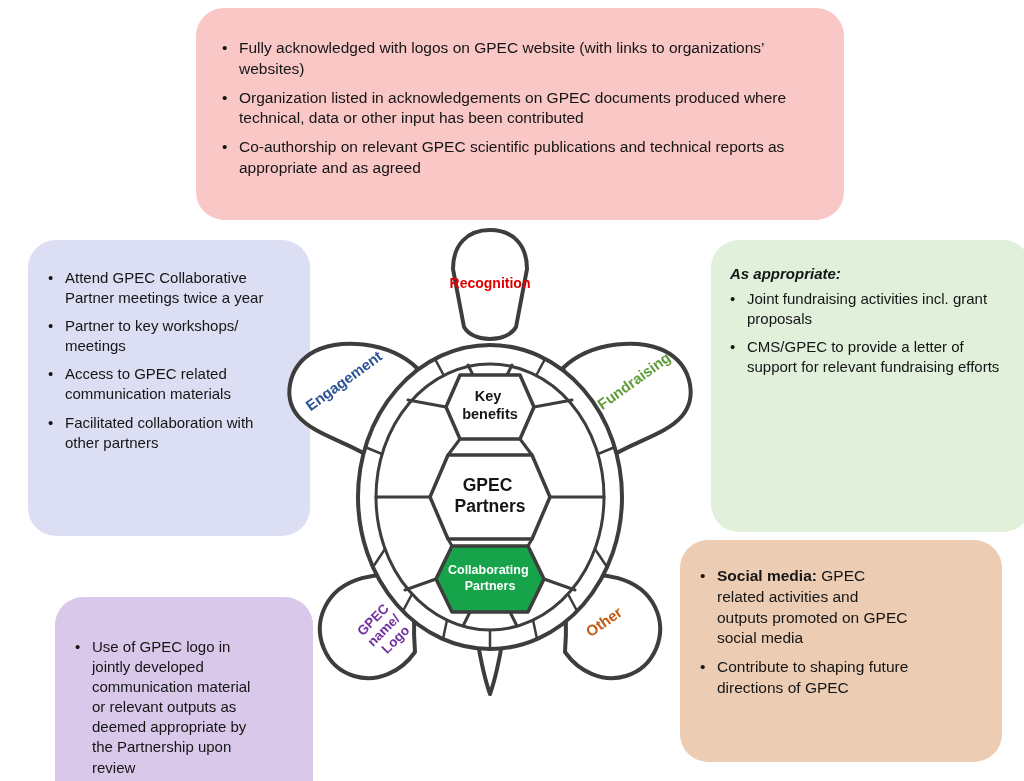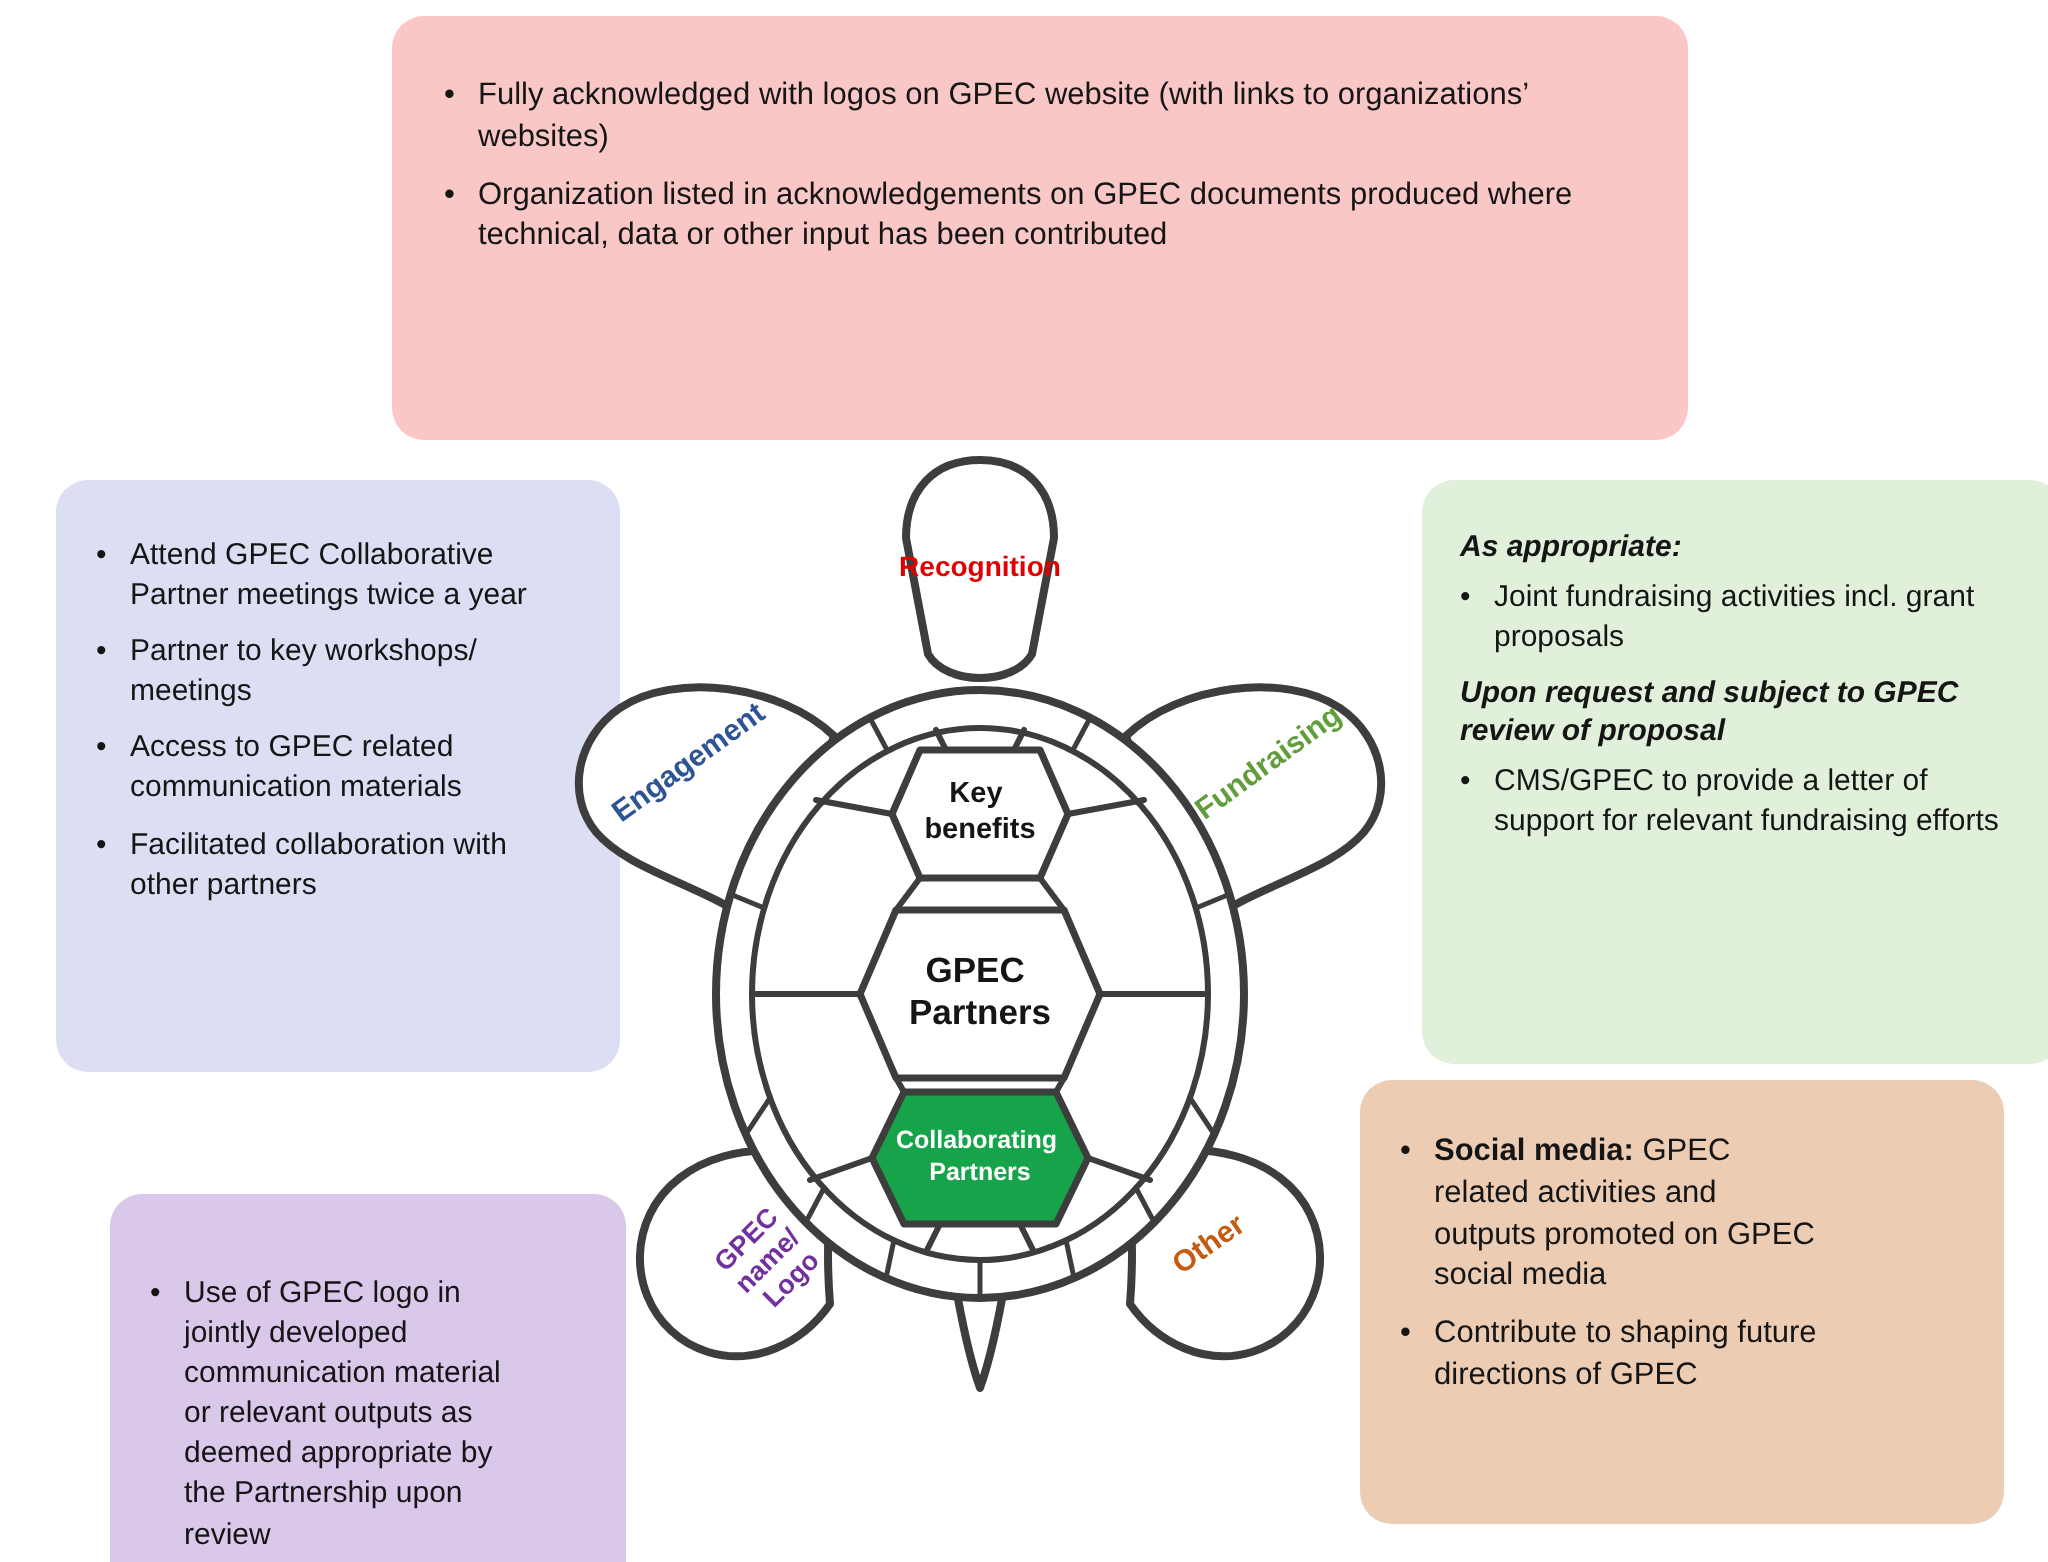--- a/index.html
+++ b/index.html
@@ -1,20 +1,20 @@
 <!DOCTYPE html>
 <html><head>
 <meta charset="utf-8">
 <style>
   html,body{margin:0;padding:0;background:#ffffff;}
   .canvas{
     position:relative;width:1024px;height:781px;background:#ffffff;
     font-family:"Liberation Sans",sans-serif;color:#151515;overflow:hidden;
   }
-  .box{position:absolute;border-radius:16px;box-sizing:border-box;}
+  .box{position:absolute;border-radius:28px;box-sizing:border-box;}
   .box-recognition{left:196px;top:8px;width:648px;height:212px;background:#f9c7c6;padding:30px 34px 18px 26px;font-size:15.5px;}
   .box-engagement{left:28px;top:240px;width:282px;height:296px;background:#dcdff3;padding:28px 22px 18px 20px;font-size:15px;}
   .box-fundraising{left:711px;top:240px;width:320px;height:292px;background:#e0f0da;padding:24px 18px 16px 19px;font-size:15px;}
   .box-gpeclogo{left:55px;top:597px;width:258px;height:214px;background:#dac8eb;padding:40px 52px 16px 20px;font-size:15px;}
   .box-other{left:680px;top:540px;width:322px;height:222px;background:#eccdb4;padding:26px 92px 16px 20px;font-size:15.5px;}
   .li{display:flex;margin:0 0 8px 0;line-height:1.34;}
   .b{flex:0 0 17px;}
   .b::before{content:"\2022";}
   .note{font-style:italic;font-weight:700;line-height:1.3;margin:0 0 5px 0;}
   .lead{font-weight:700;}
@@ -27,20 +27,24 @@
 <div class="canvas">
 
   <div class="box box-recognition">
     <div class="li">
       <span class="b"></span>
       <span>Fully acknowledged with logos on GPEC website (with links to organizations’ websites)</span>
     </div>
     <div class="li">
       <span class="b"></span>
       <span>Organization listed in acknowledgements on GPEC documents produced where technical, data or other input has been contributed</span>
+    </div>
+    <div class="li">
+      <span class="b"></span>
+      <span>Co-authorship on relevant GPEC scientific publications and technical reports as appropriate and as agreed</span>
     </div>
   </div>
 
   <div class="box box-engagement">
     <div class="li">
       <span class="b"></span>
       <span>Attend GPEC Collaborative Partner meetings twice a year</span>
     </div>
     <div class="li">
       <span class="b"></span>
@@ -55,21 +59,20 @@
       <span>Facilitated collaboration with other partners</span>
     </div>
   </div>
 
   <div class="box box-fundraising">
     <div class="note">As appropriate:</div>
     <div class="li">
       <span class="b"></span>
       <span>Joint fundraising activities incl. grant proposals</span>
     </div>
-    <div class="note">Upon request and subject to GPEC review of proposal</div>
     <div class="li">
       <span class="b"></span>
       <span>CMS/GPEC to provide a letter of support for relevant fundraising efforts</span>
     </div>
   </div>
 
   <div class="box box-gpeclogo">
     <div class="li">
       <span class="b"></span>
       <span>Use of GPEC logo in jointly developed communication material or relevant outputs as deemed appropriate by the Partnership upon review</span>

